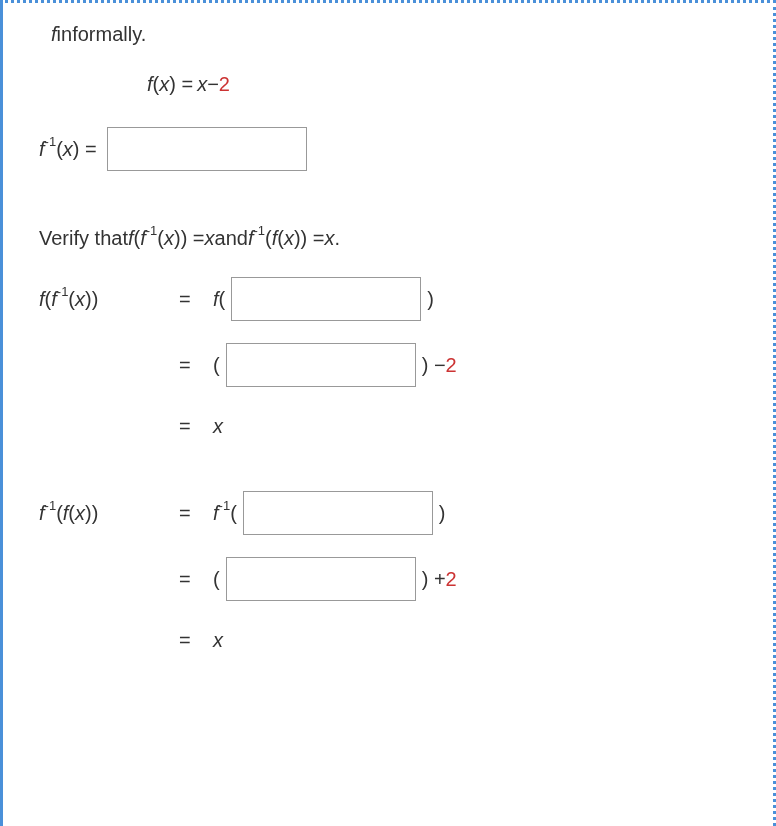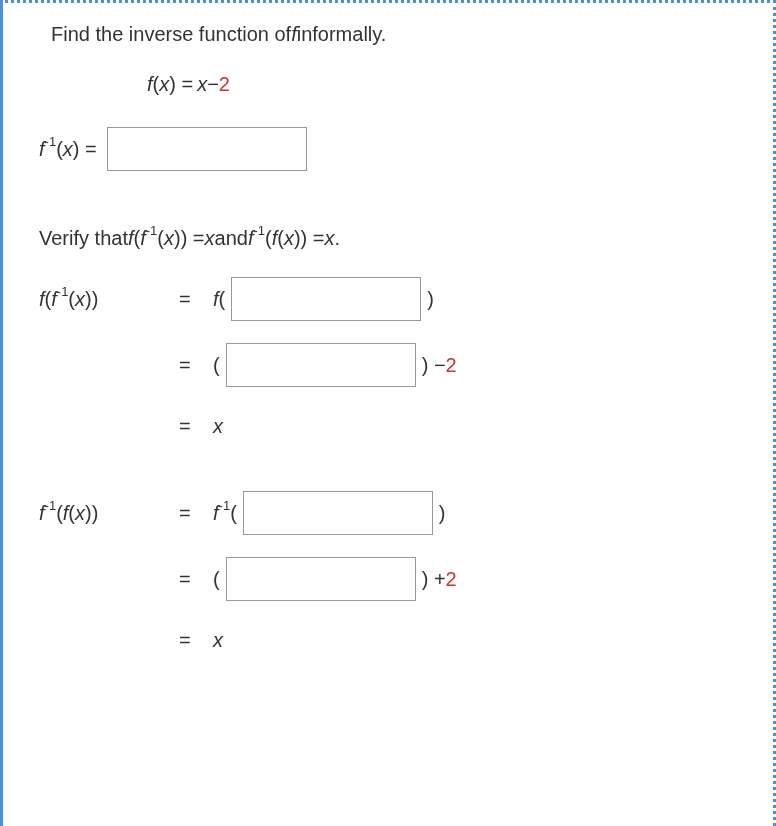--- a/index.html
+++ b/index.html
@@ -54,21 +54,20 @@
     width: 34px;
     justify-content: flex-start;
   }
   
   .mx { font-style: italic; }
 </style>
 </head>
 <body>
 
 <div class="line" style="margin-bottom:8px;">
-  <span>Find the inverse function of </span>
   <span class="ital">f</span>
   <span> informally.</span>
 </div>
 
 <div class="line" style="margin: 0 0 22px 96px;">
   <span class="ital">f</span>
   <span>(</span>
   <span class="mx">x</span>
   <span>) = </span>
   <span style="width:4px;"></span>

